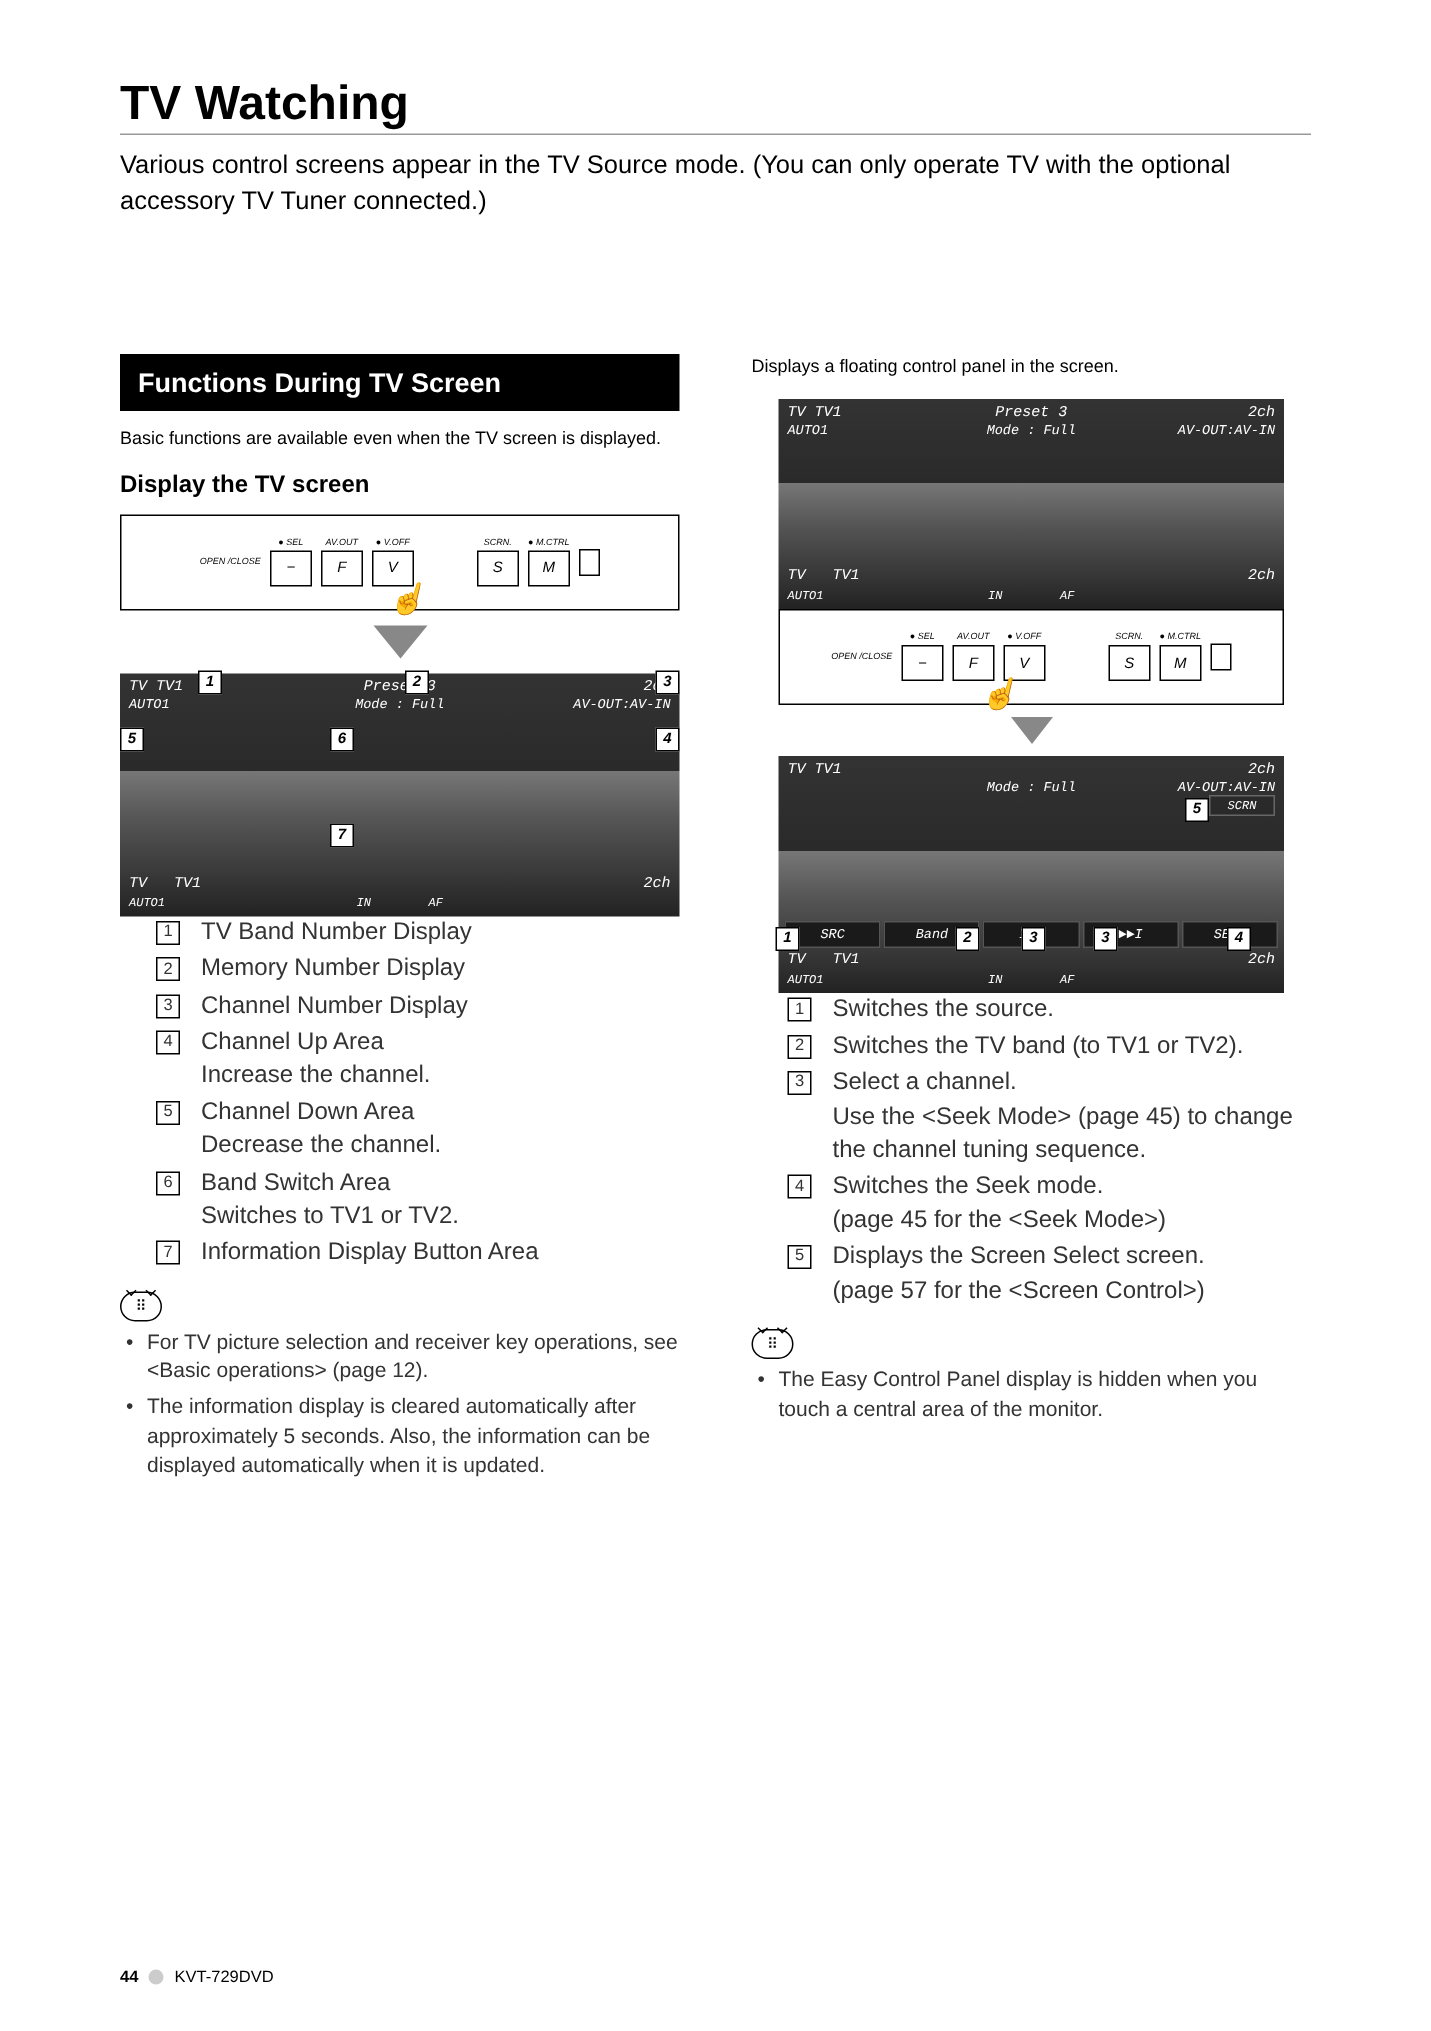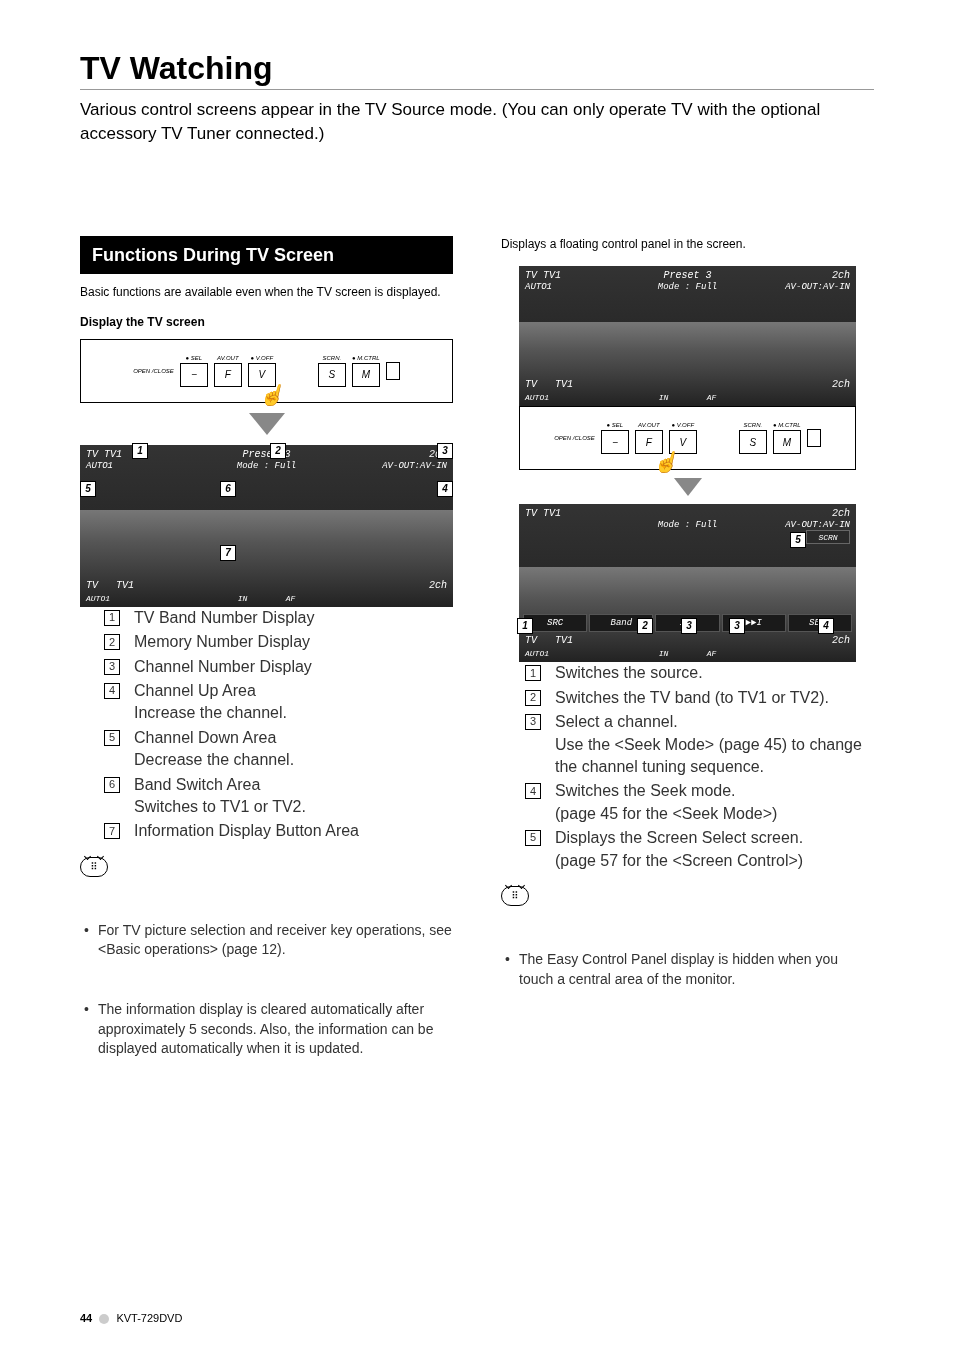--- a/index.html
+++ b/index.html
@@ -40,21 +40,21 @@
     line-height: 1.25;
     margin-bottom: 10px;
   }
   .lead {
     font-size: 12px;
     line-height: 1.4;
     margin-bottom: 14px;
   }
   .sub-head {
     font-weight: 700;
-    font-size: 12px;
+    font-size: 16px;
     margin-bottom: 10px;
   }
   .diagram {
     width: 100%;
     margin-bottom: 0;
     font-style: italic;
   }
   .button-row {
     height: 64px;
     background: #fff;
@@ -167,21 +167,20 @@
   .note-icon::before { left:4px; transform:rotate(45deg); }
   .note-icon::after { right:4px; transform:rotate(45deg); }
   .bullets { list-style:none; padding:0; margin:0 0 0 4px; }
   .bullets li {
     position:relative;
     font-size:14px;
     line-height:1.4;
     padding-left:14px;
     margin-bottom:4px;
     color:#333;
-    margin-top:40px;
   }
   .bullets li::before {
     content:"•"; position:absolute; left:0; top:0;
   }
   .footer {
     position:absolute;
     bottom:30px;
     left:80px;
     font-size:11px;
   }

